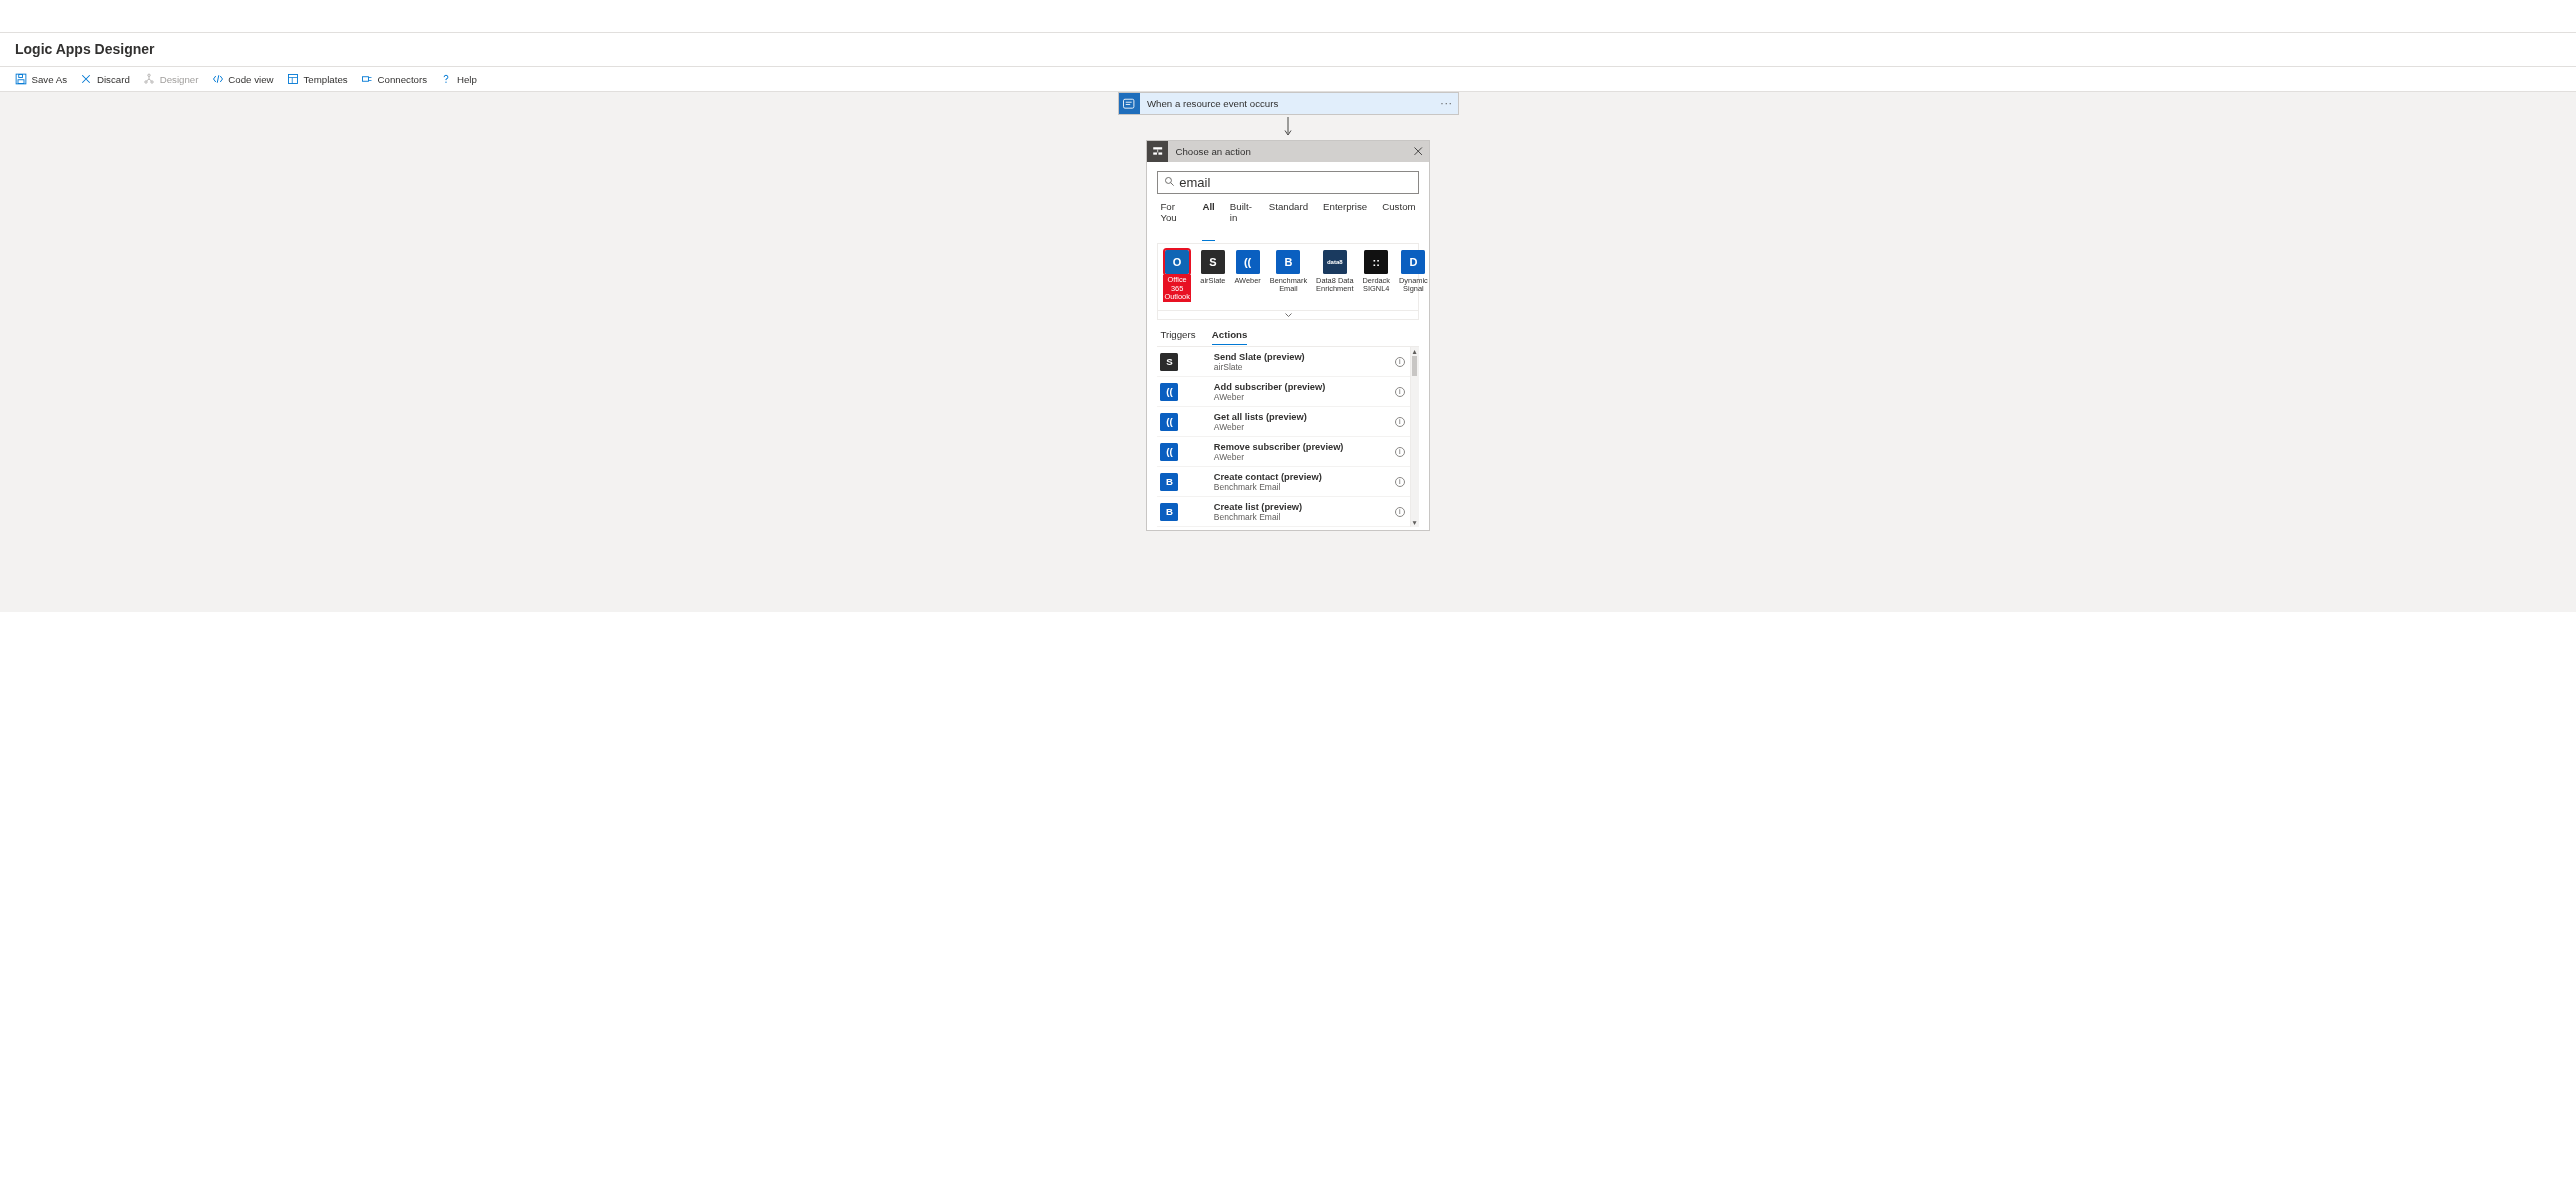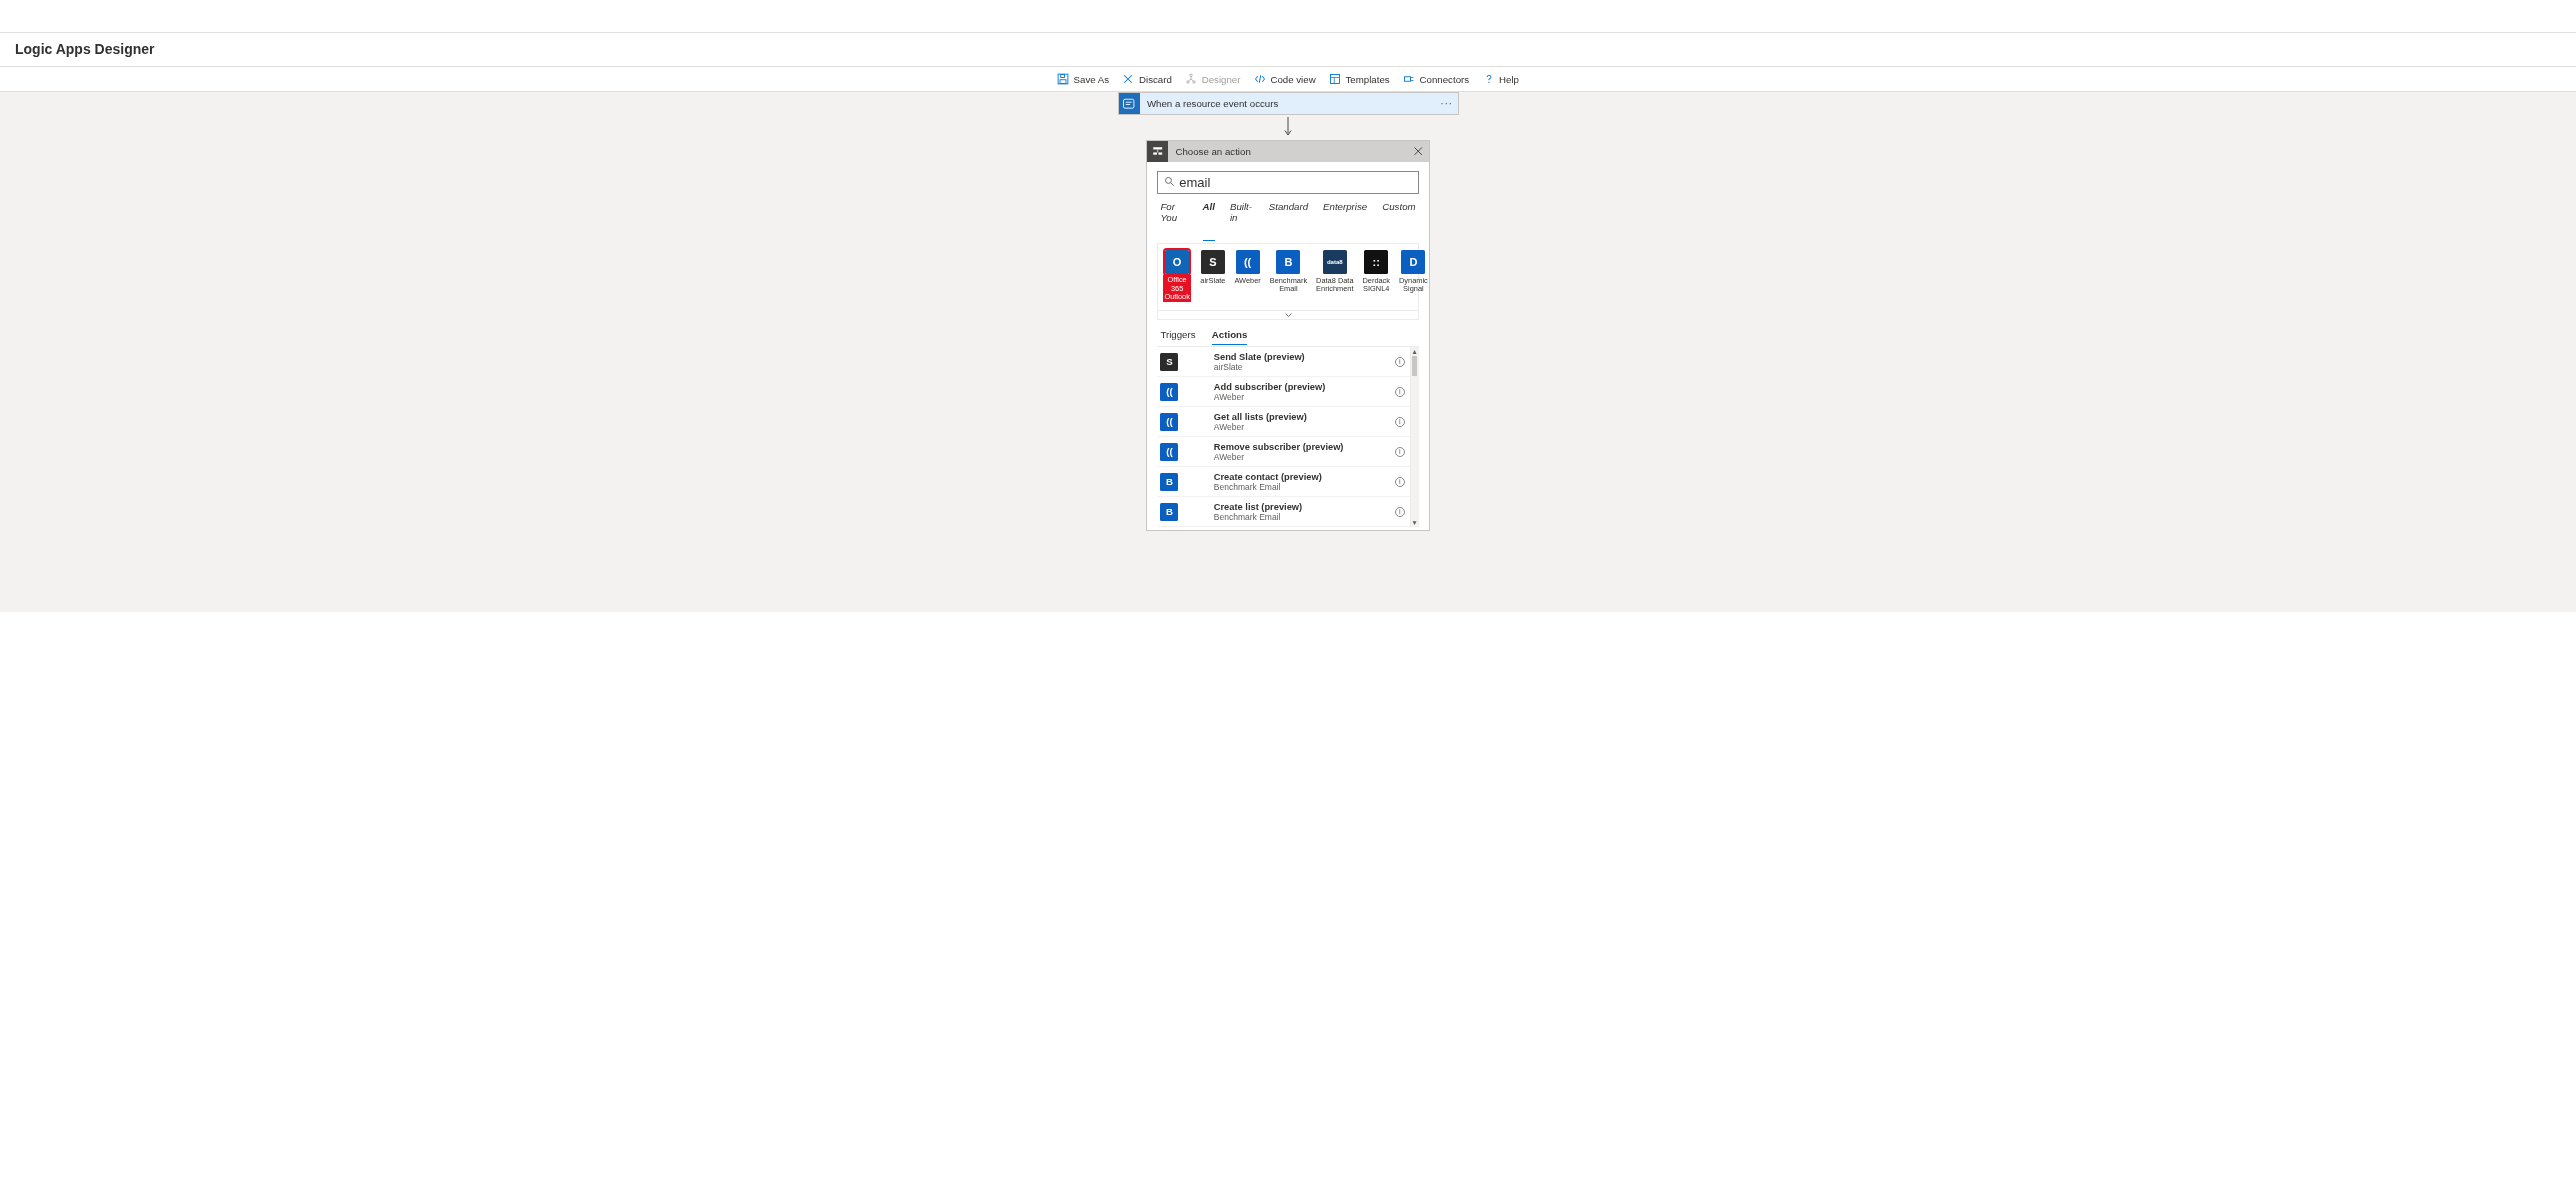--- a/index.html
+++ b/index.html
@@ -21,21 +21,20 @@
     font-weight: 600;
     margin-top: 32px;
   }
   .toolbar {
     display: flex;
     align-items: center;
     gap: 13.4px;
     padding: 6px 15px;
     border-bottom: 0.7px solid #e1dfdd;
     font-size: 9.7px;
-    justify-content: center;
   }
   .toolbar-item {
     display: inline-flex;
     align-items: center;
     gap: 4.5px;
     cursor: pointer;
     color: #323130;
   }
   .toolbar-item.disabled { color: #a19f9d; cursor: default; }
   .toolbar-icon { width: 12px; height: 12px; display: inline-flex; align-items: center; justify-content: center; }
@@ -127,21 +126,20 @@
   .scope-tabs{
     display:flex;
     gap:15px;
     padding:7.4px 3px 0 3px;
     font-size:9.7px;
   }
   .scope-tab{
     padding-bottom:18px;
     cursor:pointer;
     color:#323130;
-    font-style:italic;
   }
   .scope-tab.active{
     font-weight:600;
     border-bottom:1.5px solid #0078d4;
   }
   .connector-grid-wrap{
     border:0.7px solid #edebe9;
     border-top:0.7px solid #edebe9;
     border-bottom:none;
     margin-top:1.5px;

